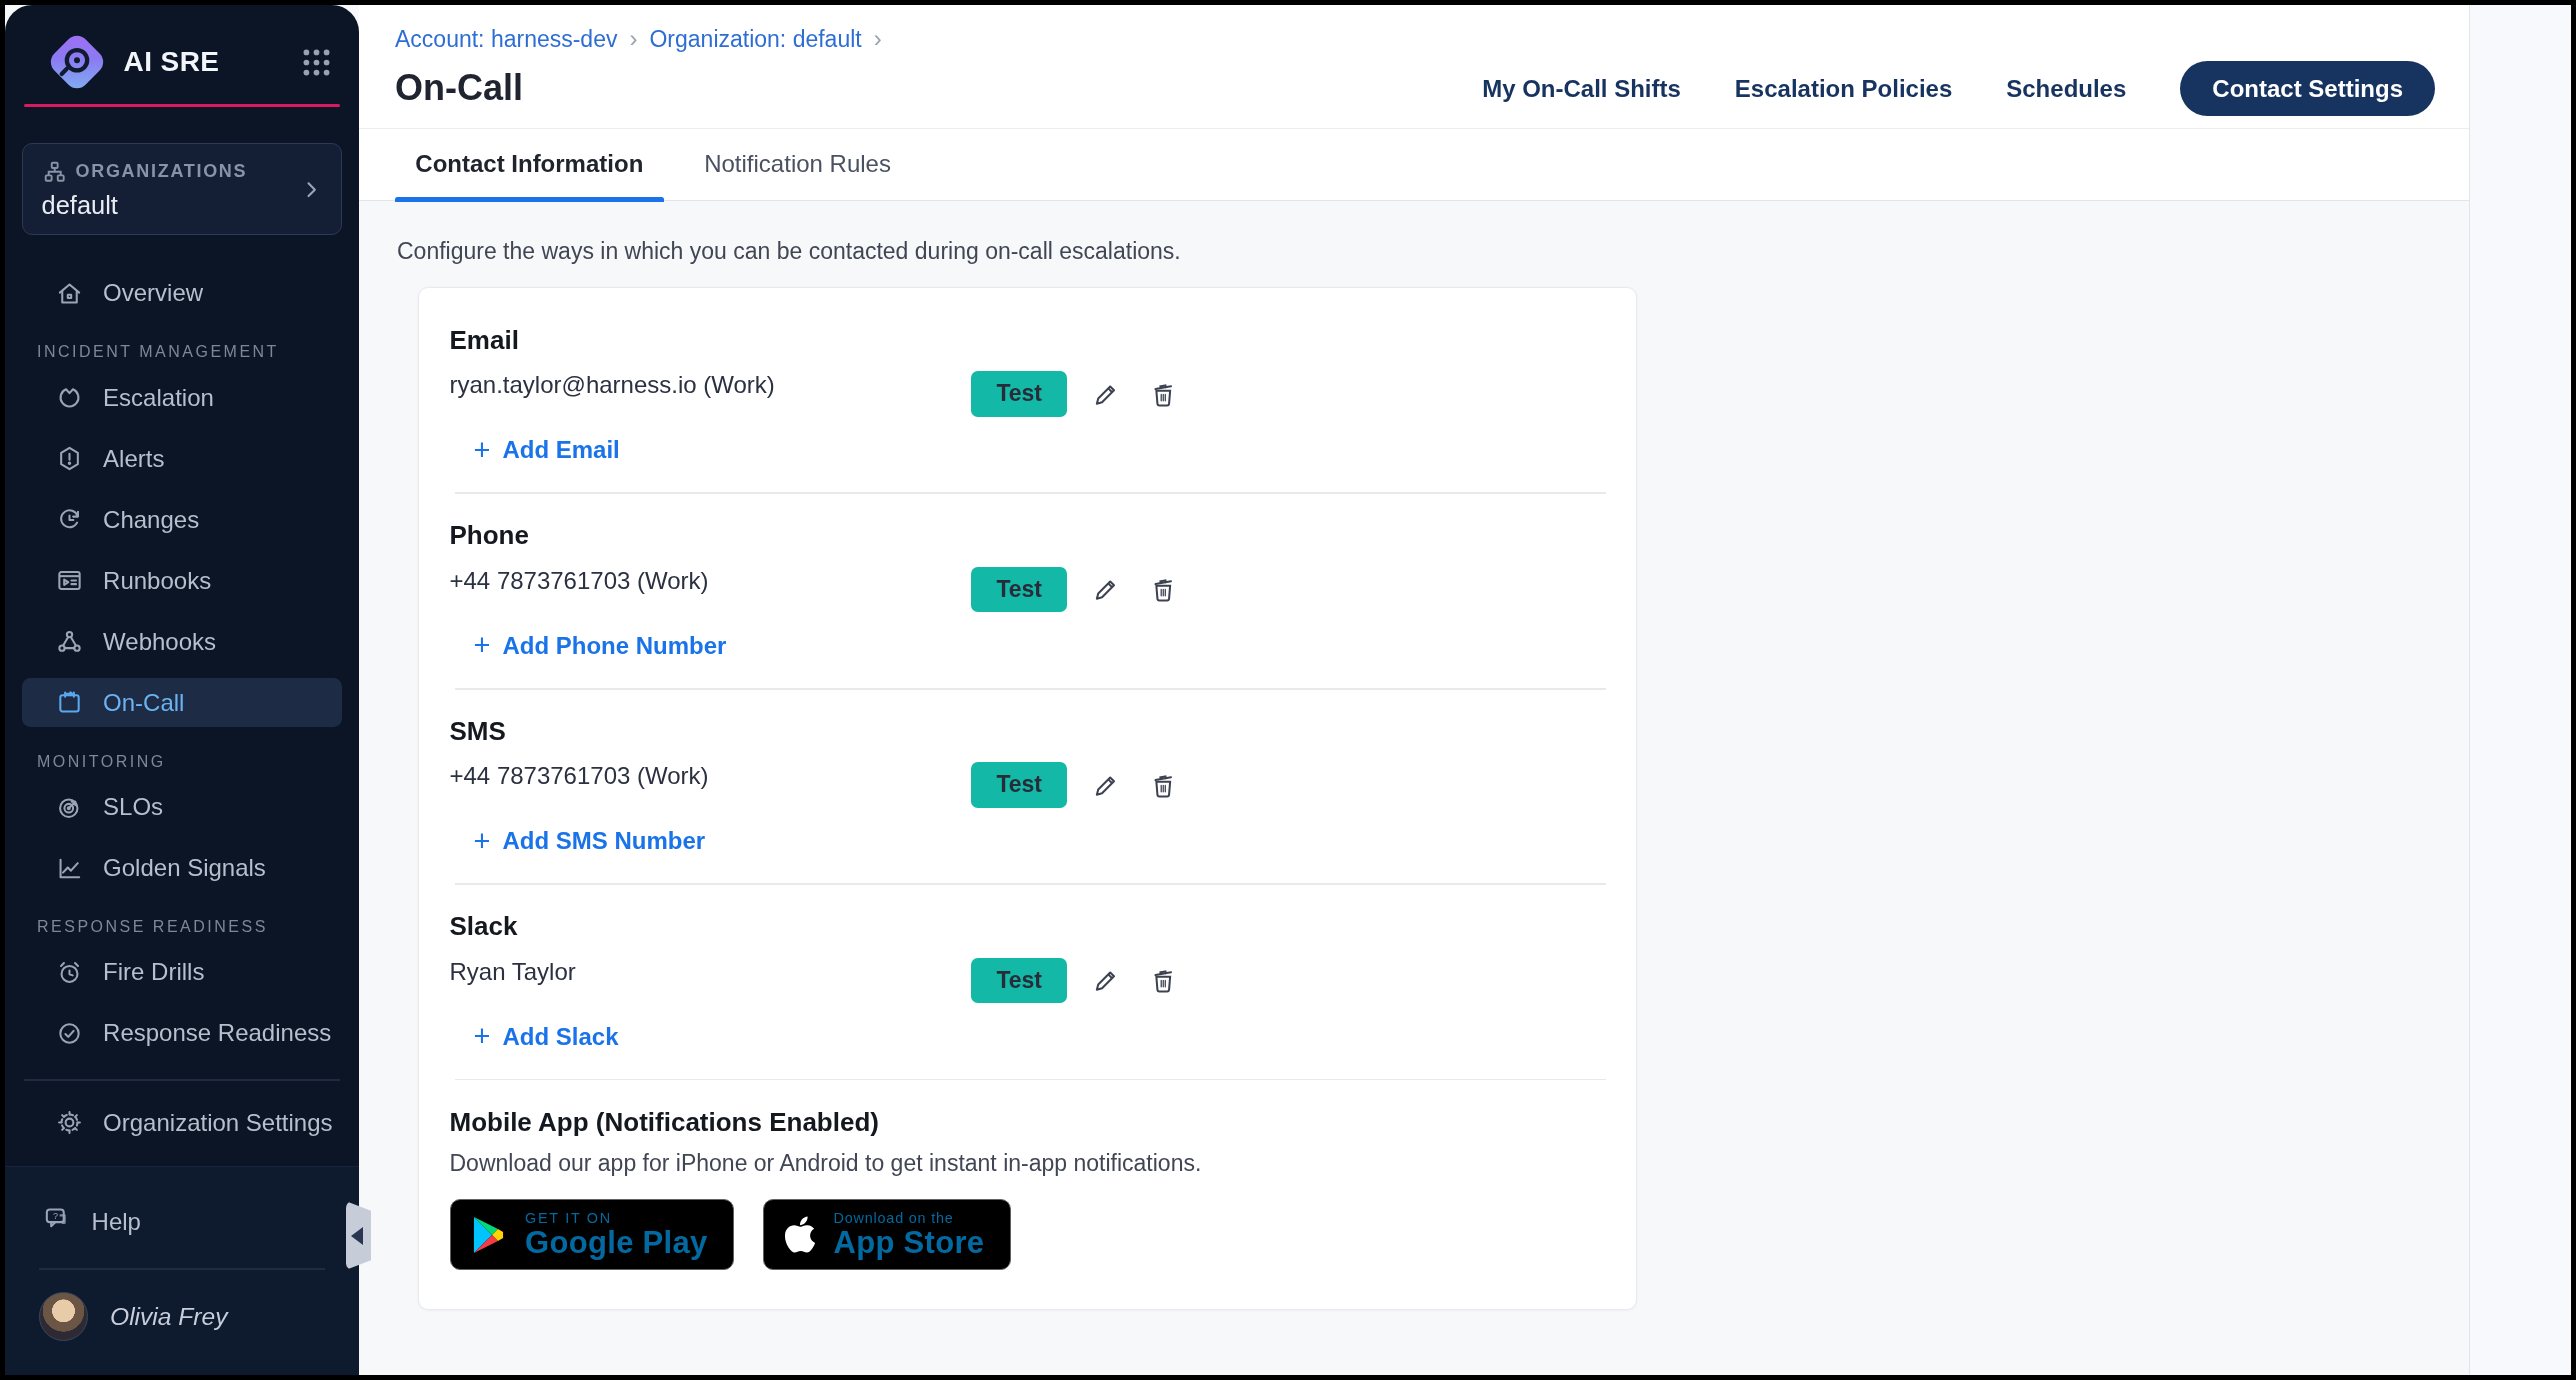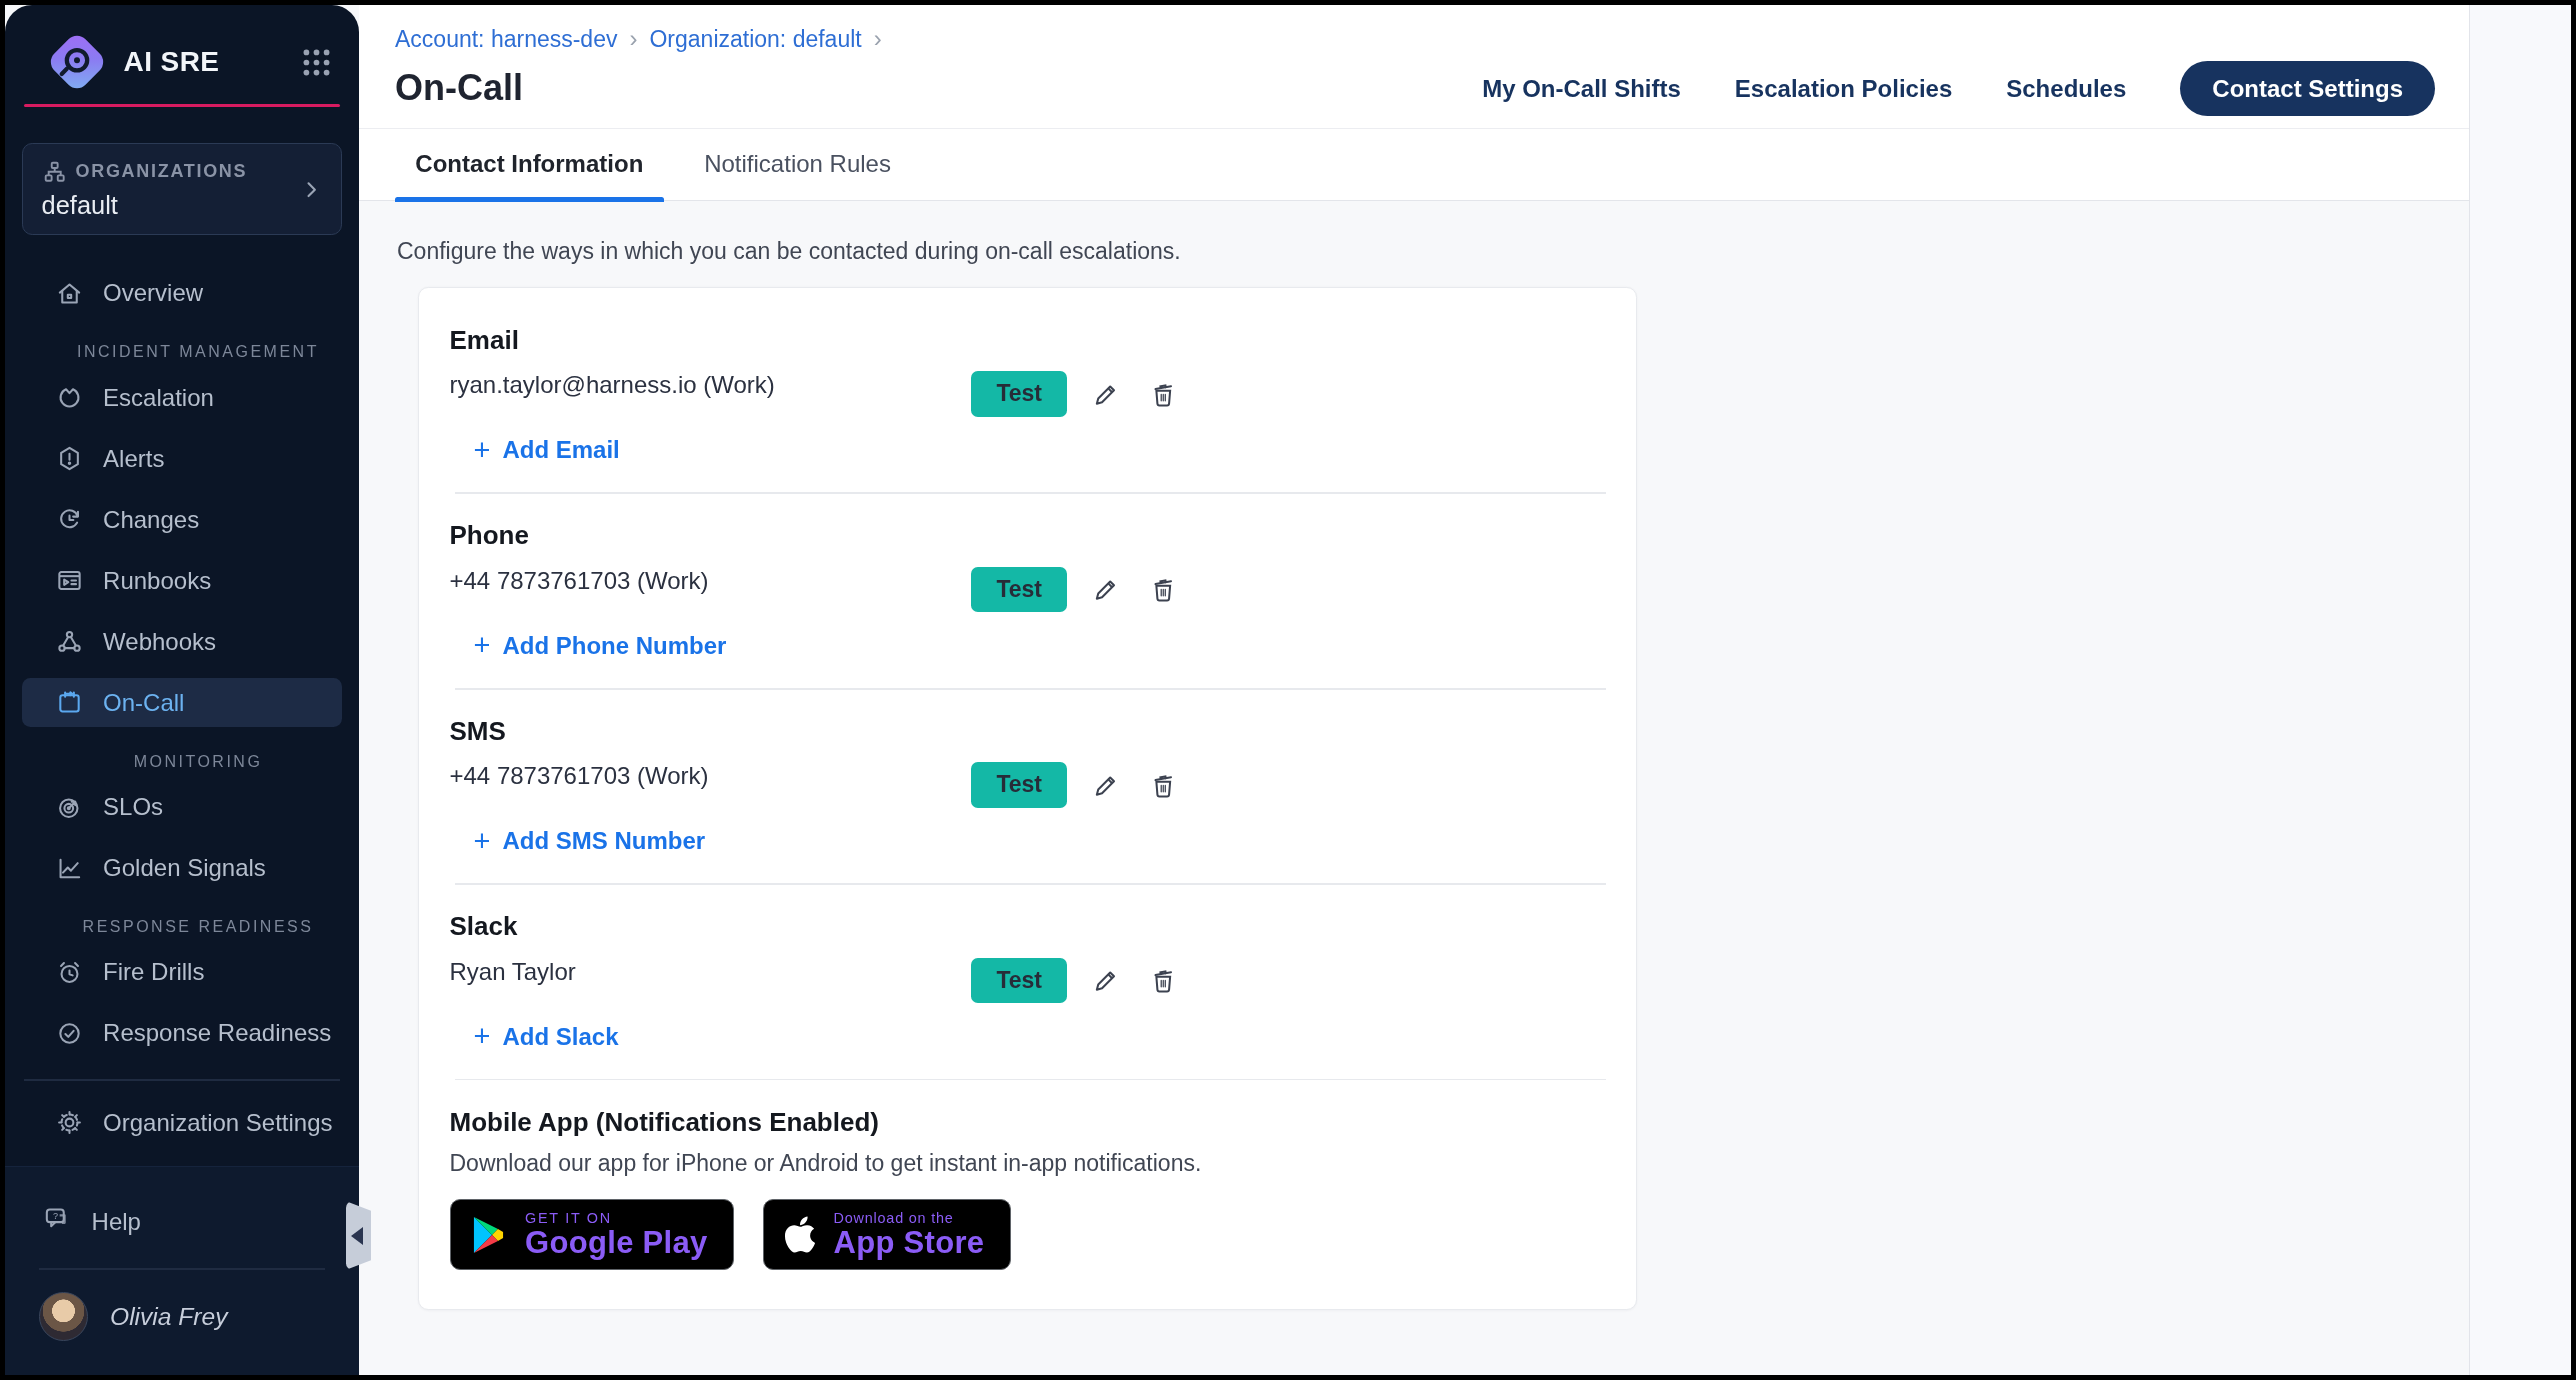--- a/index.html
+++ b/index.html
@@ -16,21 +16,21 @@
   .grid-icon { width:37px; height:37px; }
   .pink-divider { height:3.4px; background:#d81b60; margin:13.5px 18.6px 0 18.6px; border-radius:1.7px; }
 
   .org-box { margin:36px 17px 0 17px; background:#141f35; border:1.7px solid #2b3a55; border-radius:10.2px; padding:15.2px 17px 13.5px 18.6px; display:flex; align-items:center; cursor:pointer; }
   .org-texts { flex:1; }
   .org-label-row { display:flex; align-items:center; gap:8.5px; color:#8a93a6; }
   .org-label { font-size:18px; letter-spacing:1.7px; font-weight:600; }
   .org-value { font-size:25.4px; color:#e9edf3; margin-top:6.8px; }
   .chev-right { width:25.4px; height:25.4px; }
 
-  .nav { flex:1; margin-top:22px; overflow:hidden;text-align:center; }
+  .nav { flex:1; margin-top:22px; overflow:hidden; }
   .nav-heading { font-size:16px; letter-spacing:2.5px; color:#7d8799; margin:25.4px 0 8.5px 32px; font-weight:500; }
   .nav-item { display:flex; align-items:center; gap:18.6px; height:49px; margin:12px 17px 0 17px; padding-left:32px; border-radius:8.5px; font-size:24px; color:#b6bfcd; cursor:pointer; }
   .nav-item .nicon { width:30.5px; height:30.5px; flex:0 0 30.5px; display:flex; align-items:center; justify-content:center; }
   .nav-item svg { stroke:#9aa4b5; }
   .nav-item.active { background:#1d2b45; color:#6cb2f0; }
   .nav-item.active svg { stroke:#5ba8ef; }
 
   .side-divider { height:1.7px; background:#1f2b41; margin:27px 18.6px 0 18.6px; }
   .footer-item { display:flex; align-items:center; gap:18.6px; height:49px; margin:17px 17px 0 17px; padding-left:32px; font-size:24px; color:#b6bfcd; cursor:pointer; }
   .footer-item .nicon { width:30.5px; height:30.5px; display:flex; align-items:center; justify-content:center; }
@@ -73,21 +73,21 @@
   .plus { color:#1a73e8; font-size:29px; font-weight:400; line-height:1; margin-right:12px; }
   .plus::before { content:"+"; }
   .add-label { color:#1a73e8; font-size:24px; font-weight:700; }
   .divider { height:1.7px; background:#e7e9ed; margin:24px 0 0 5.1px; }
   .section-gap { margin-top:25.4px; }
 
   .mobile-title { font-size:26px; font-weight:700; color:#14181f; margin-top:27px; }
   .mobile-desc { font-size:23px; color:#404653; margin-top:12px; }
   .badges { display:flex; gap:29px; margin-top:22px; }
   .store-badge { height:71px; background:#000; border:1.7px solid #5f6368; border-radius:10.2px; display:flex; align-items:center; padding:0 25.4px 0 18.6px; gap:17px; cursor:pointer; }
-  .badge-texts { color:#8b5cf6; display:flex; flex-direction:column; justify-content:center; }
+  .badge-texts { color:#0369a1; display:flex; flex-direction:column; justify-content:center; }
   .badge-line1 { font-size:14.4px; letter-spacing:0.8px; }
   .badge-line1.caps { text-transform:uppercase; letter-spacing:1.7px; }
   .badge-line2 { font-size:31px; font-weight:600; line-height:1.05; margin-top:1.7px; letter-spacing:0.3px; }
 
   .right-strip { width:102px; min-width:102px; background:#f8f9fc; border-left:1.7px solid #e2e4ea; }
 </style>
 </head>
 <body>
 
 <div class="frame">

